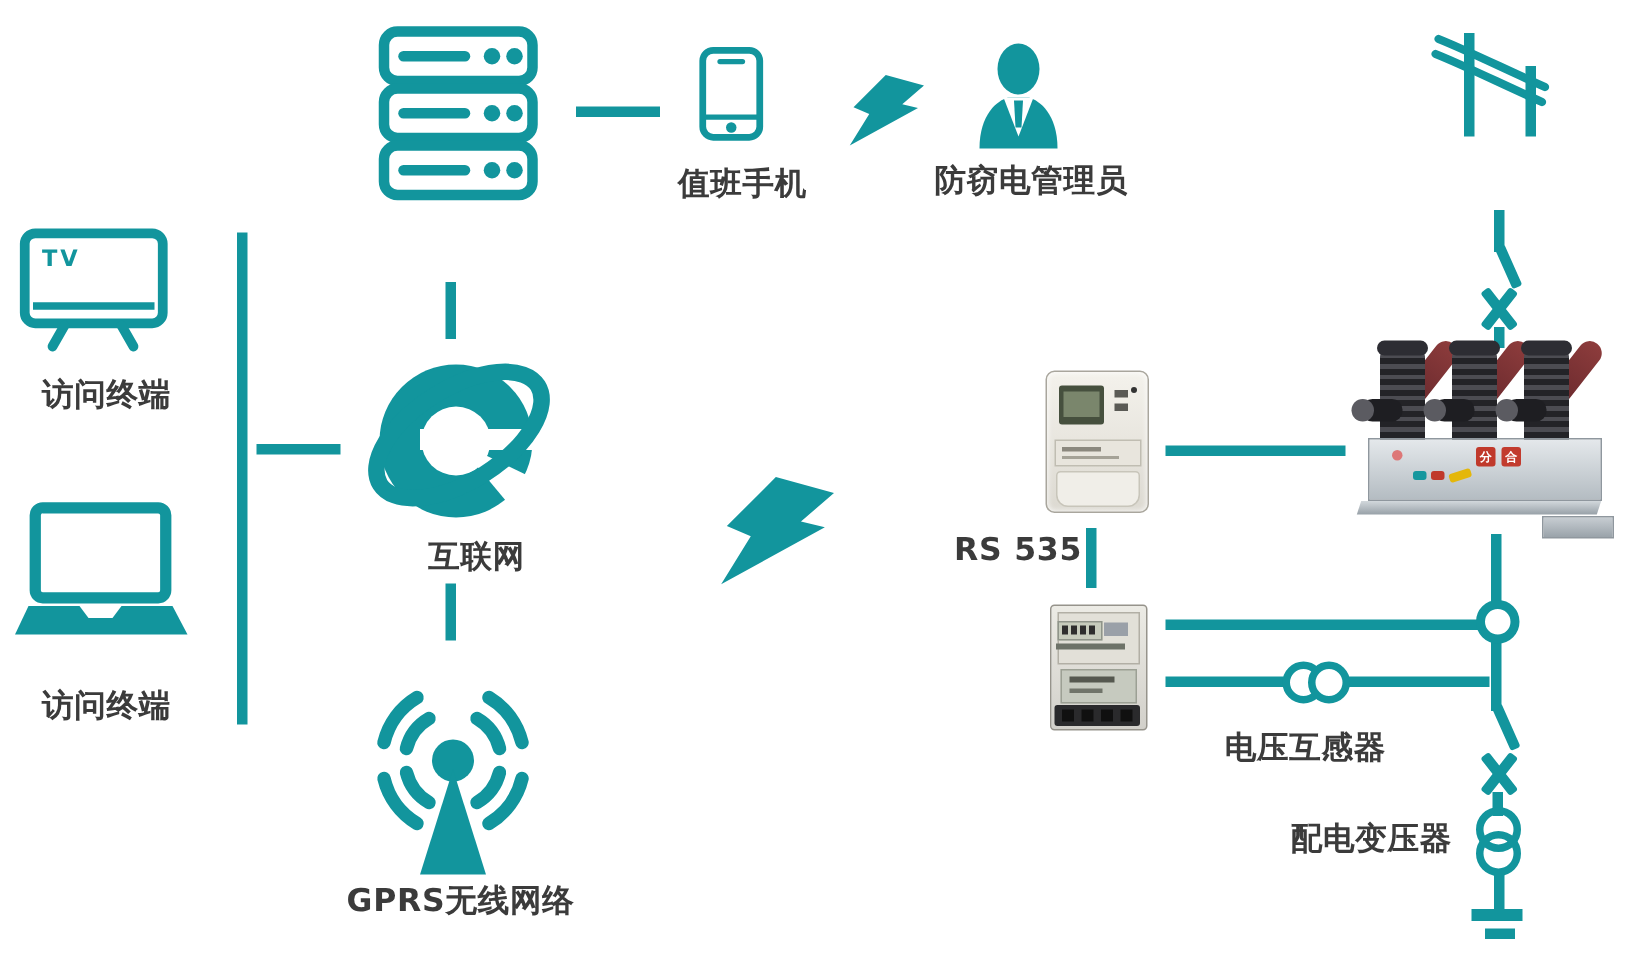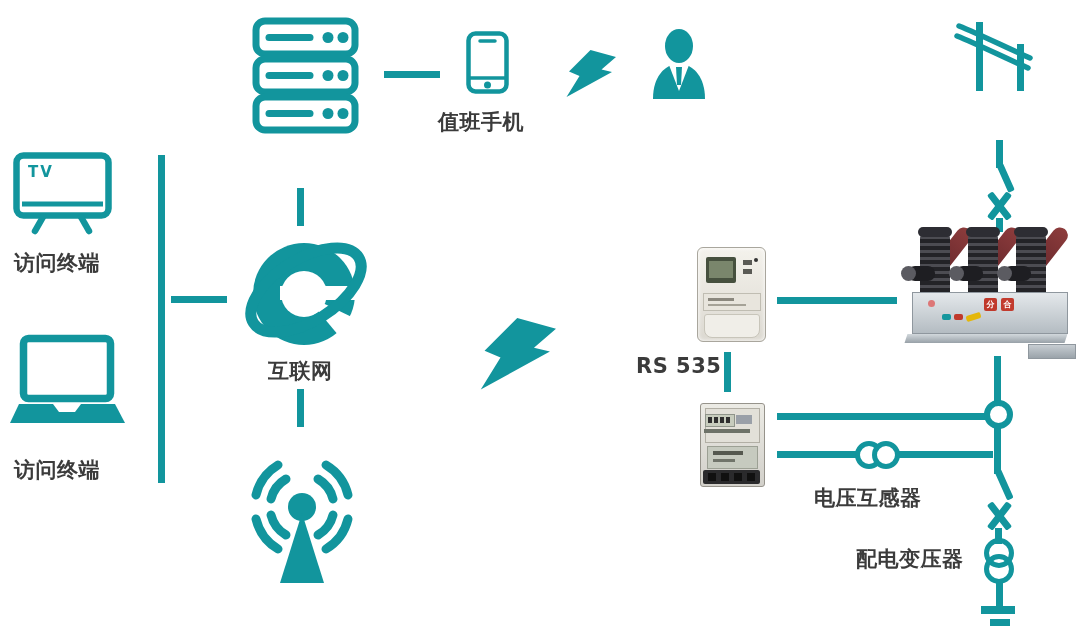--- a/index.html
+++ b/index.html
@@ -1,20 +1,20 @@
 <!DOCTYPE html>
 <html><head>
 <meta charset="utf-8">
 <style>
   :root{ --teal:#12959D; --txt:#3b3b3b; --maroon:#7b3236; }
   html,body{margin:0;padding:0;background:#fff;}
   .canvas{position:relative;width:1084px;height:641px;background:#ffffff;overflow:hidden;
           font-family:"DejaVu Sans","Liberation Sans",sans-serif;}
   .lbl{position:absolute;color:var(--txt);font-size:21px;font-weight:600;
-       white-space:nowrap;text-align:left;letter-spacing:0.5px;}
+       white-space:nowrap;text-align:right;letter-spacing:0.5px;}
   .line{position:absolute;background:var(--teal);}
   svg{position:absolute;overflow:visible;}
   .ring-circle{position:absolute;border-radius:50%;background:#fff;border:5px solid var(--teal);box-sizing:border-box;}
   .x-sym{position:absolute;width:24px;height:28px;}
   .x-sym i{position:absolute;left:8.5px;top:-2px;width:7px;height:32px;background:var(--teal);border-radius:2px;display:block;}
   .x-sym i.a{transform:rotate(38deg);}
   .x-sym i.b{transform:rotate(-38deg);}
   .diag{position:absolute;width:7px;background:var(--teal);transform-origin:top center;transform:rotate(-24deg);border-radius:2px;}
 
   
@@ -114,20 +114,21 @@
   <svg style="left:566px;top:46px;" width="50" height="54" viewBox="0 0 100 100">
     <polygon fill="#12959D" points="49,4 100,18 71,43 92,48 1,98 27,56 6,47"></polygon>
   </svg>
 
   <svg style="left:650px;top:29px;" width="58" height="70" viewBox="0 0 58 70">
     <ellipse cx="29" cy="17" rx="14" ry="17" fill="#12959D"></ellipse>
     <path d="M3,70 C3,47 15,38 22,36 H36 C43,38 55,47 55,70 Z" fill="#12959D"></path>
     <polygon points="19,36 39,36 29,62" fill="#ffffff"></polygon>
     <polygon points="26,38 32,38 31,56 27,56" fill="#12959D"></polygon>
   </svg>
+  <div class="lbl" style="left:602px;top:106px;width:150px;">防窃电管理员</div>
 
   <svg style="left:953px;top:18px;" width="78" height="78" viewBox="0 0 78 78">
     <g stroke="#12959D" fill="none">
       <rect x="23" y="4" width="7" height="69" fill="#12959D" stroke="none"></rect>
       <rect x="64" y="26" width="7" height="47" fill="#12959D" stroke="none"></rect>
       <path d="M6,8 C26,16 50,28 77,40" stroke-width="5.5" stroke-linecap="round"></path>
       <path d="M4,18 C24,26 48,38 75,50" stroke-width="5.5" stroke-linecap="round"></path>
     </g>
   </svg>
 
@@ -197,20 +198,21 @@
       <path d="M37,36 A32,32 0 0 0 22,56"></path>
         <path d="M22,72 A32,32 0 0 0 37,92"></path>
       <path d="M29,22 A48,48 0 0 0 7,52"></path>
         <path d="M7,76 A48,48 0 0 0 29,106"></path>
       <path d="M69,36 A32,32 0 0 1 84,56"></path>
         <path d="M84,72 A32,32 0 0 1 69,92"></path>
       <path d="M77,22 A48,48 0 0 1 99,52"></path>
         <path d="M99,76 A48,48 0 0 1 77,106"></path>
     </g>
   </svg>
+  <div class="lbl" style="left:218px;top:586px;width:165px;">GPRS无线网络</div>
 
   <svg style="left:480px;top:313px;" width="76" height="80" viewBox="0 0 100 100">
     <polygon fill="#12959D" points="49,4 100,18 71,43 92,48 1,98 27,56 6,47"></polygon>
   </svg>
 
   <div class="meter1">
     <div class="scr">
         <i></i>
       </div>
     <div class="b1"></div>

